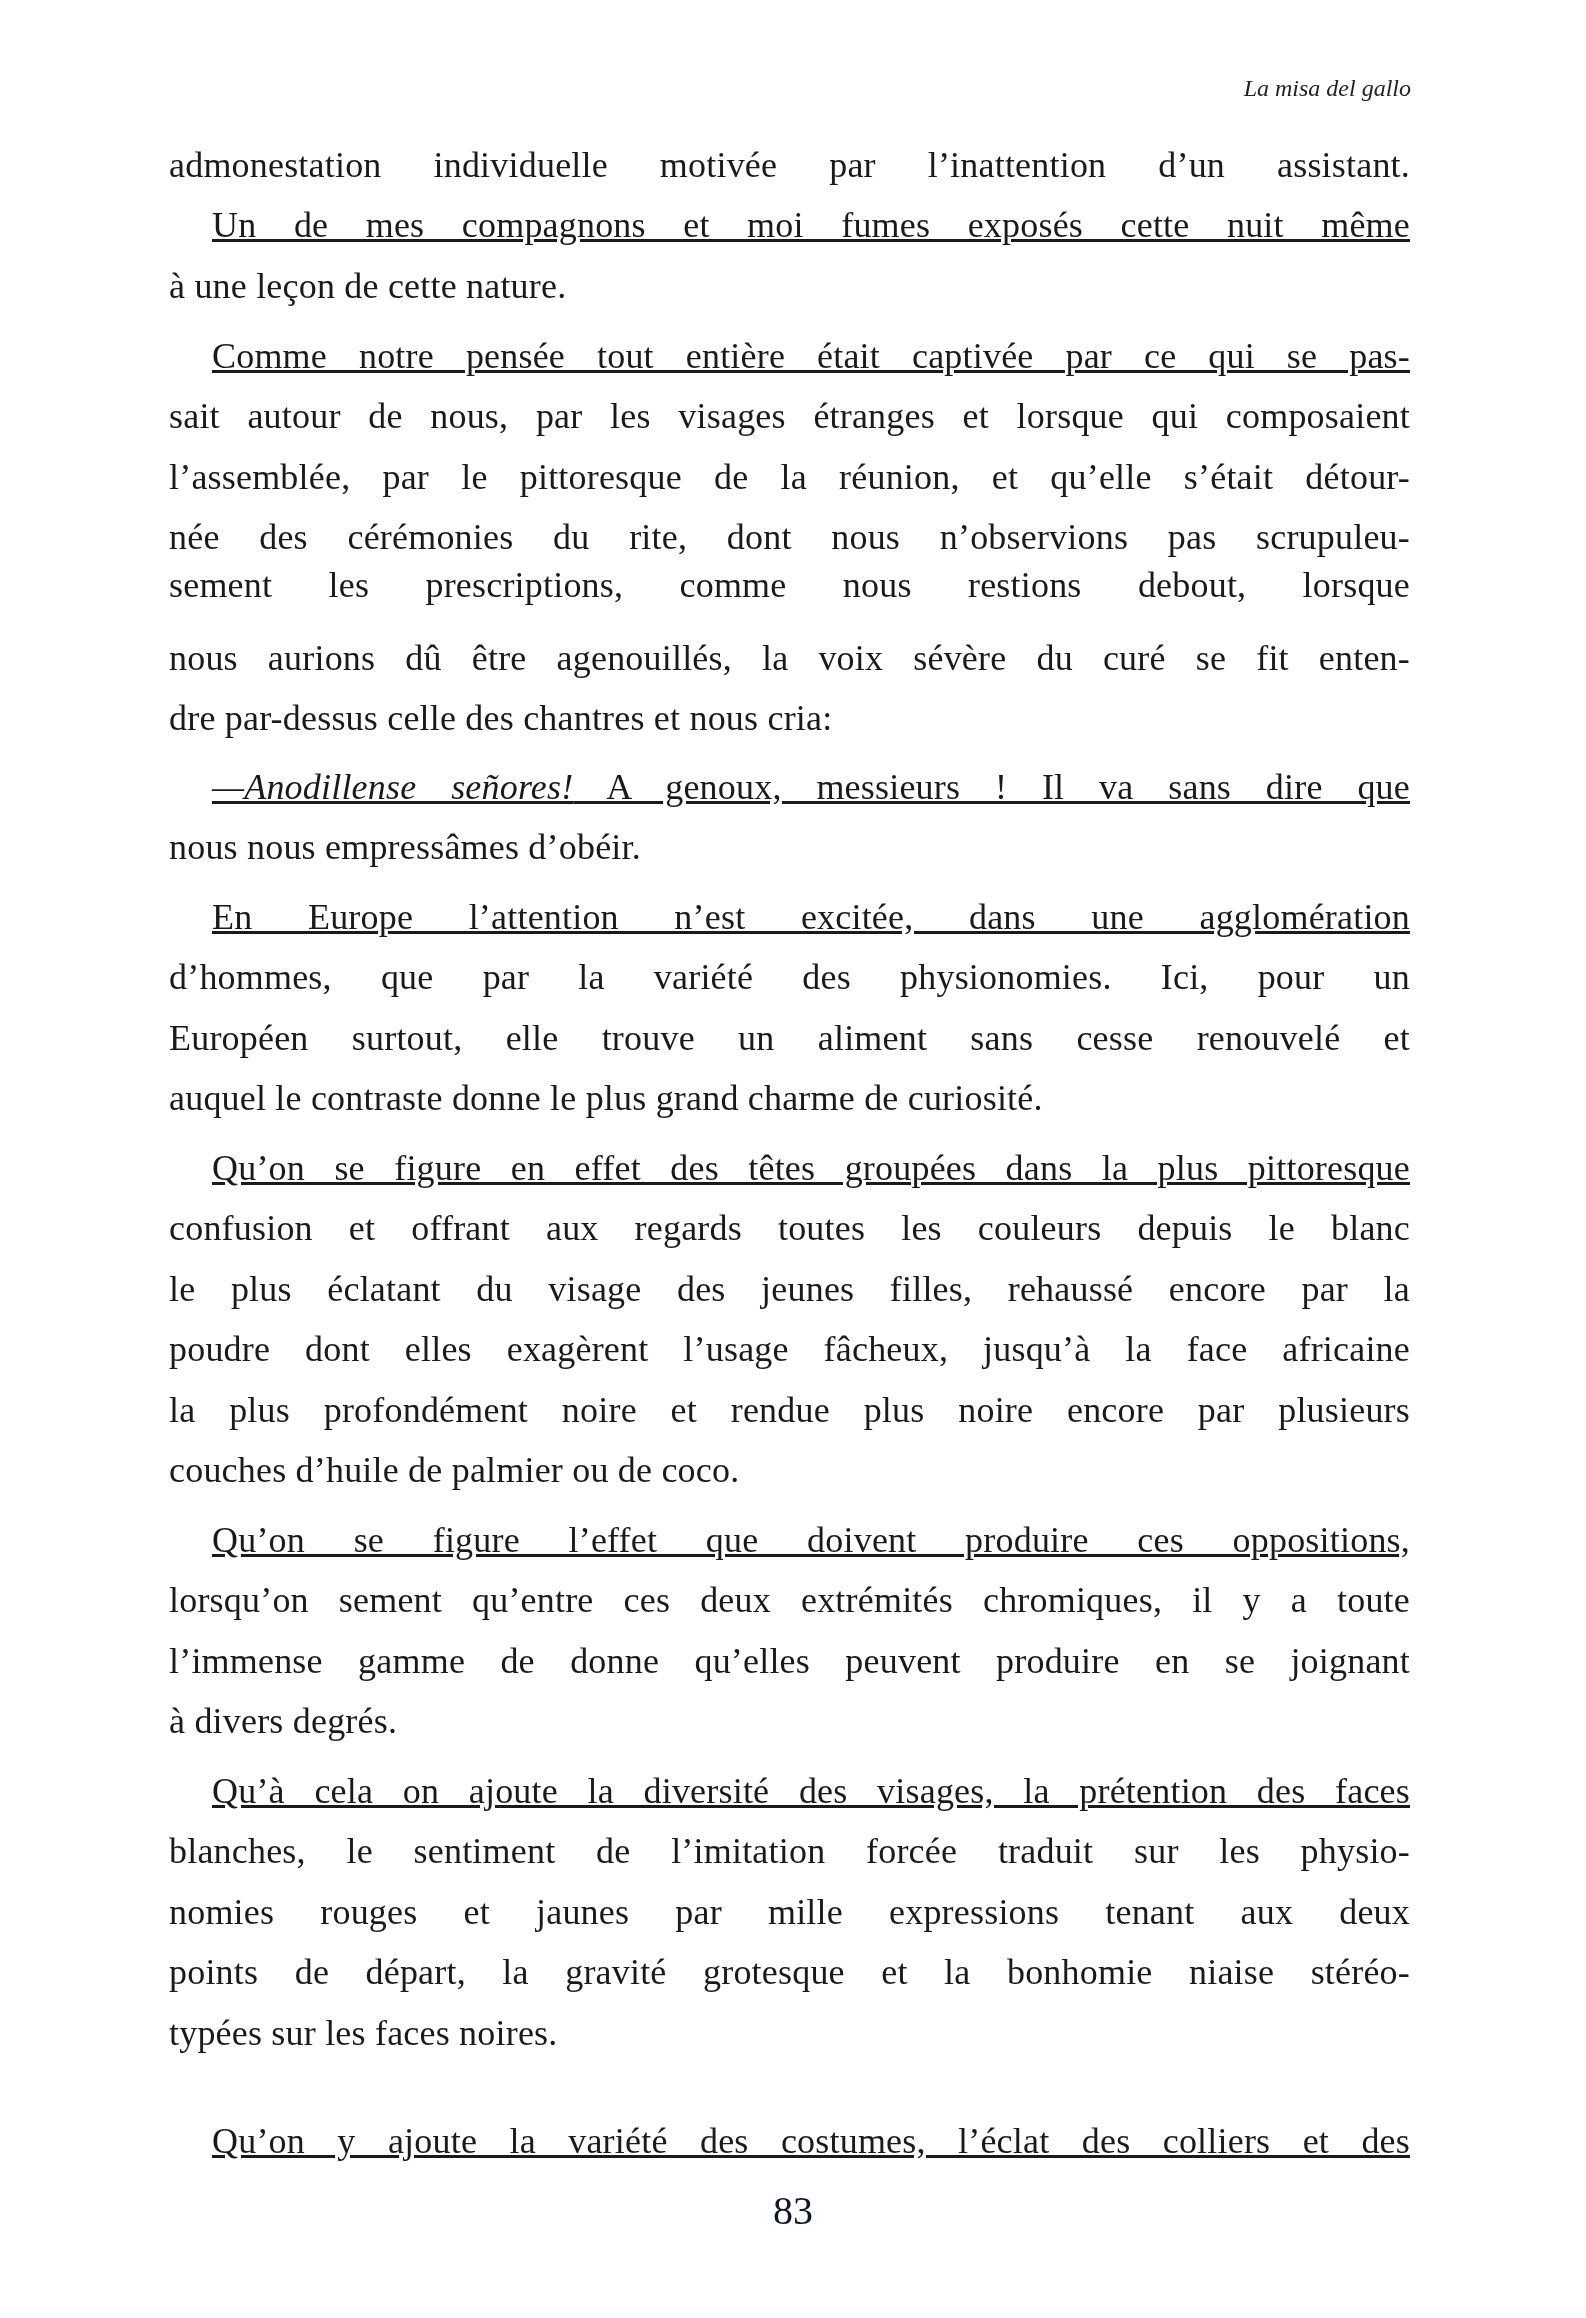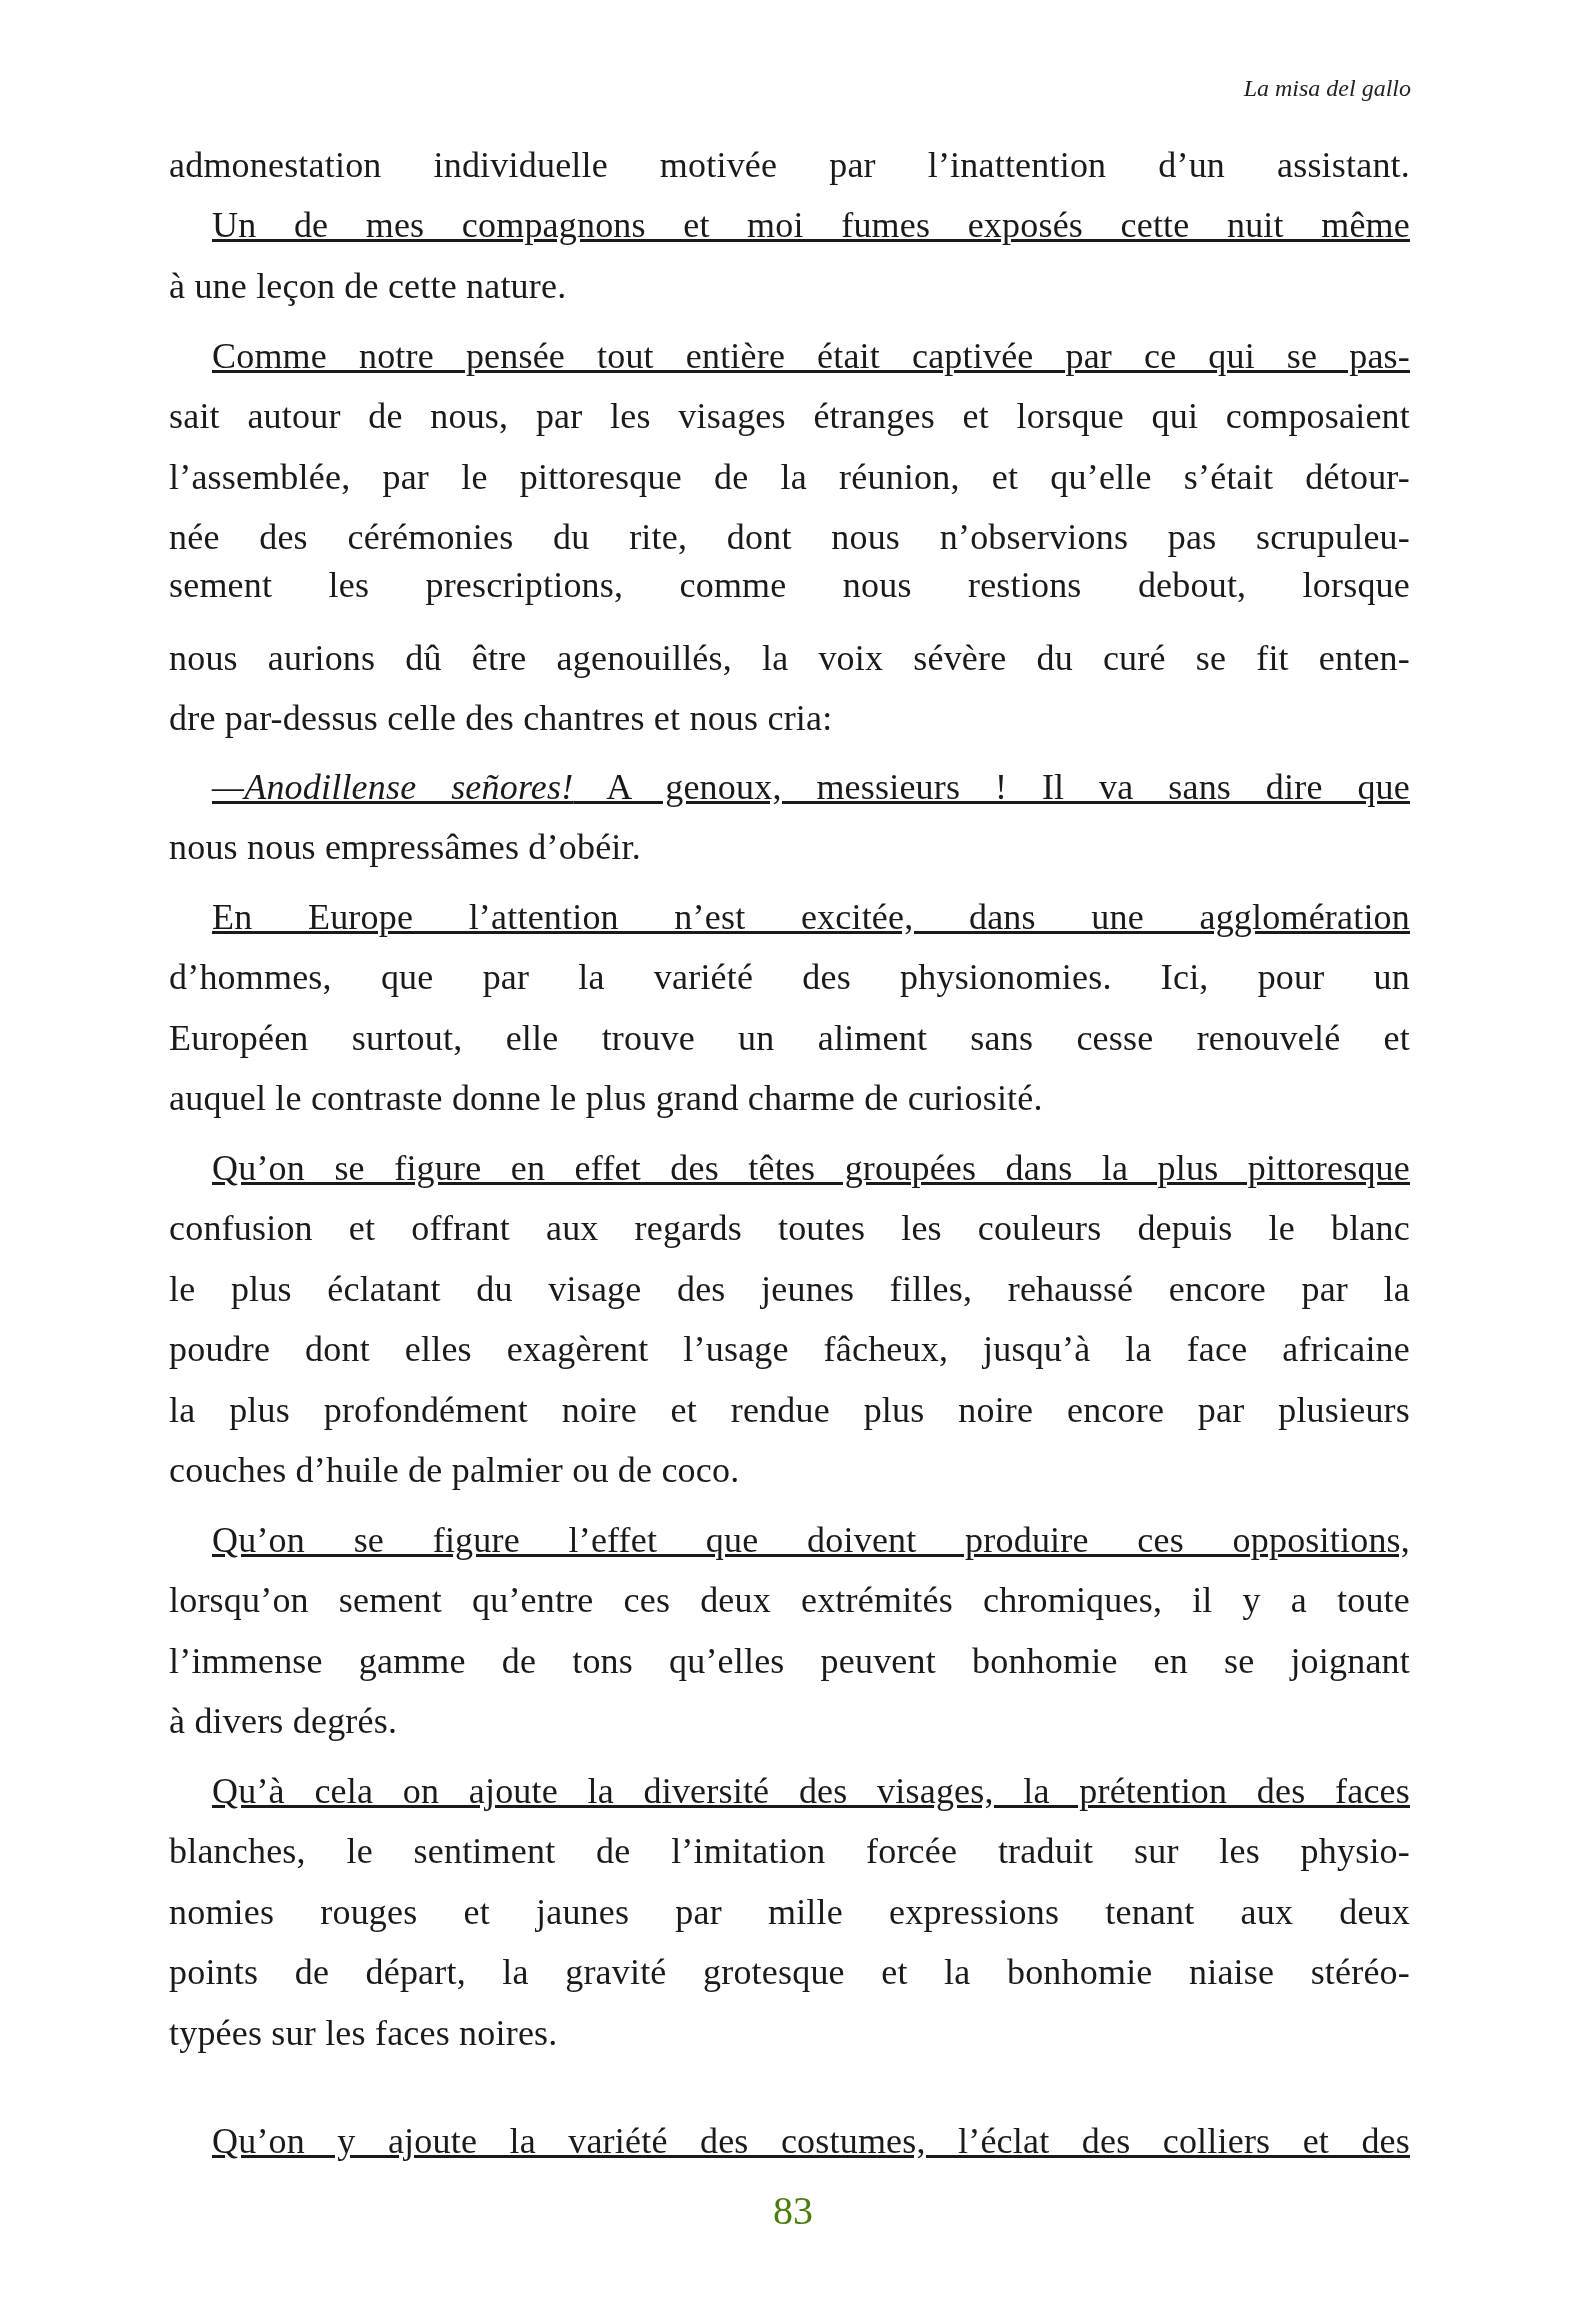--- a/index.html
+++ b/index.html
@@ -21,21 +21,21 @@
     position: absolute; left: 0; width: 1241px;
     font-size: 36px; line-height: 1; white-space: nowrap;
     text-align: justify; text-align-last: justify;
     letter-spacing: 0.2px;
   }
   .line.indent { left: 43px; width: 1198px; text-decoration: underline; }
   .line.last { text-align-last: left; }
   .line em { font-style: italic; }
   .folio {
     position: absolute; left: 0; width: 1586px; top: 2187px;
-    text-align: center; font-size: 40px; color: #4d7c0f;
+    text-align: center; font-size: 40px; color: #0f172a;
   }
 </style>
 </head>
 <body>
 
 <div class="page">
   <div class="running-head">La misa del gallo</div>
 
   <div class="text-block">
     <div class="line" style="top:0px">admonestation individuelle motivée par l’inattention d’un assistant.</div>
@@ -55,21 +55,21 @@
     <div class="line" style="top:873px">Européen surtout, elle trouve un aliment sans cesse renouvelé et</div>
     <div class="line last" style="top:933px">auquel le contraste donne le plus grand charme de curiosité.</div>
     <div class="line indent" style="top:1003px">Qu’on se figure en effet des têtes groupées dans la plus pittoresque</div>
     <div class="line" style="top:1063px">confusion et offrant aux regards toutes les couleurs depuis le blanc</div>
     <div class="line" style="top:1124px">le plus éclatant du visage des jeunes filles, rehaussé encore par la</div>
     <div class="line" style="top:1184px">poudre dont elles exagèrent l’usage fâcheux, jusqu’à la face africaine</div>
     <div class="line" style="top:1245px">la plus profondément noire et rendue plus noire encore par plusieurs</div>
     <div class="line last" style="top:1305px">couches d’huile de palmier ou de coco.</div>
     <div class="line indent" style="top:1375px">Qu’on se figure l’effet que doivent produire ces oppositions,</div>
     <div class="line" style="top:1435px">lorsqu’on sement qu’entre ces deux extrémités chromiques, il y a toute</div>
-    <div class="line" style="top:1496px">l’immense gamme de tons qu’elles peuvent bonhomie en se joignant</div>
+    <div class="line" style="top:1496px">l’immense gamme de donne qu’elles peuvent produire en se joignant</div>
     <div class="line last" style="top:1556px">à divers degrés.</div>
     <div class="line indent" style="top:1626px">Qu’à cela on ajoute la diversité des visages, la prétention des faces</div>
     <div class="line" style="top:1686px">blanches, le sentiment de l’imitation forcée traduit sur les physio-</div>
     <div class="line" style="top:1747px">nomies rouges et jaunes par mille expressions tenant aux deux</div>
     <div class="line" style="top:1807px">points de départ, la gravité grotesque et la bonhomie niaise stéréo-</div>
     <div class="line last" style="top:1868px">typées sur les faces noires.</div>
     <div class="line indent" style="top:1976px">Qu’on y ajoute la variété des costumes, l’éclat des colliers et des</div>
   </div>
 
   <div class="folio">83</div>

